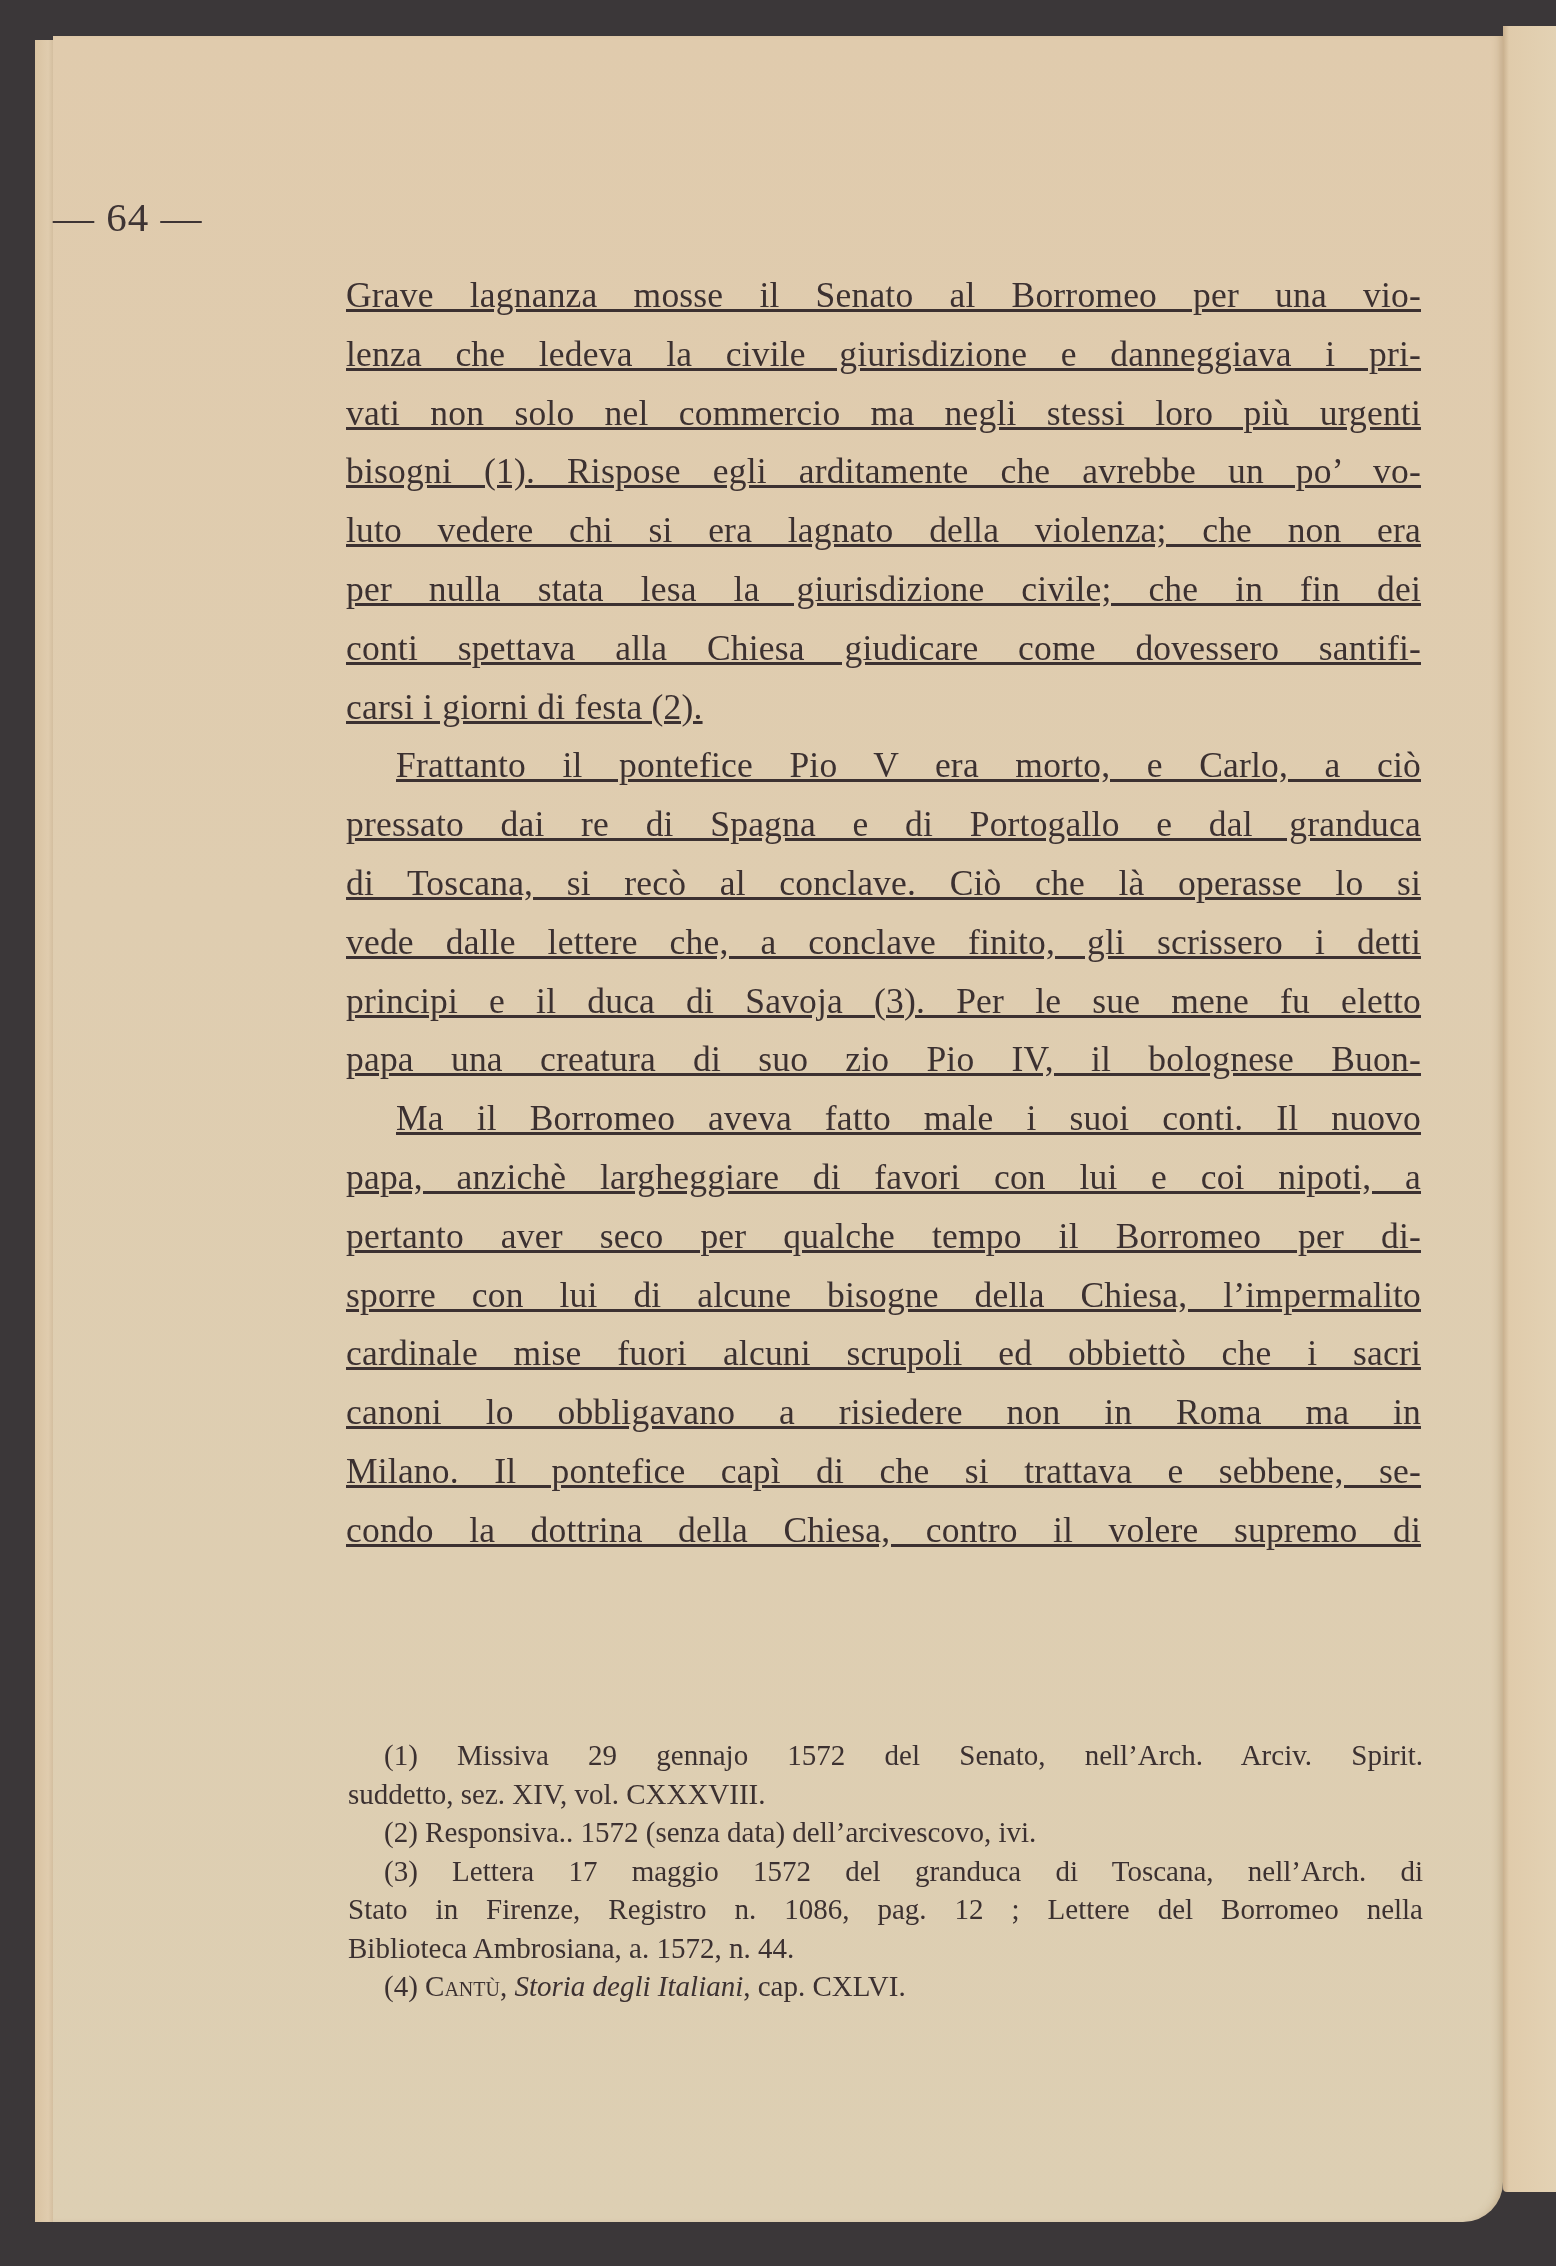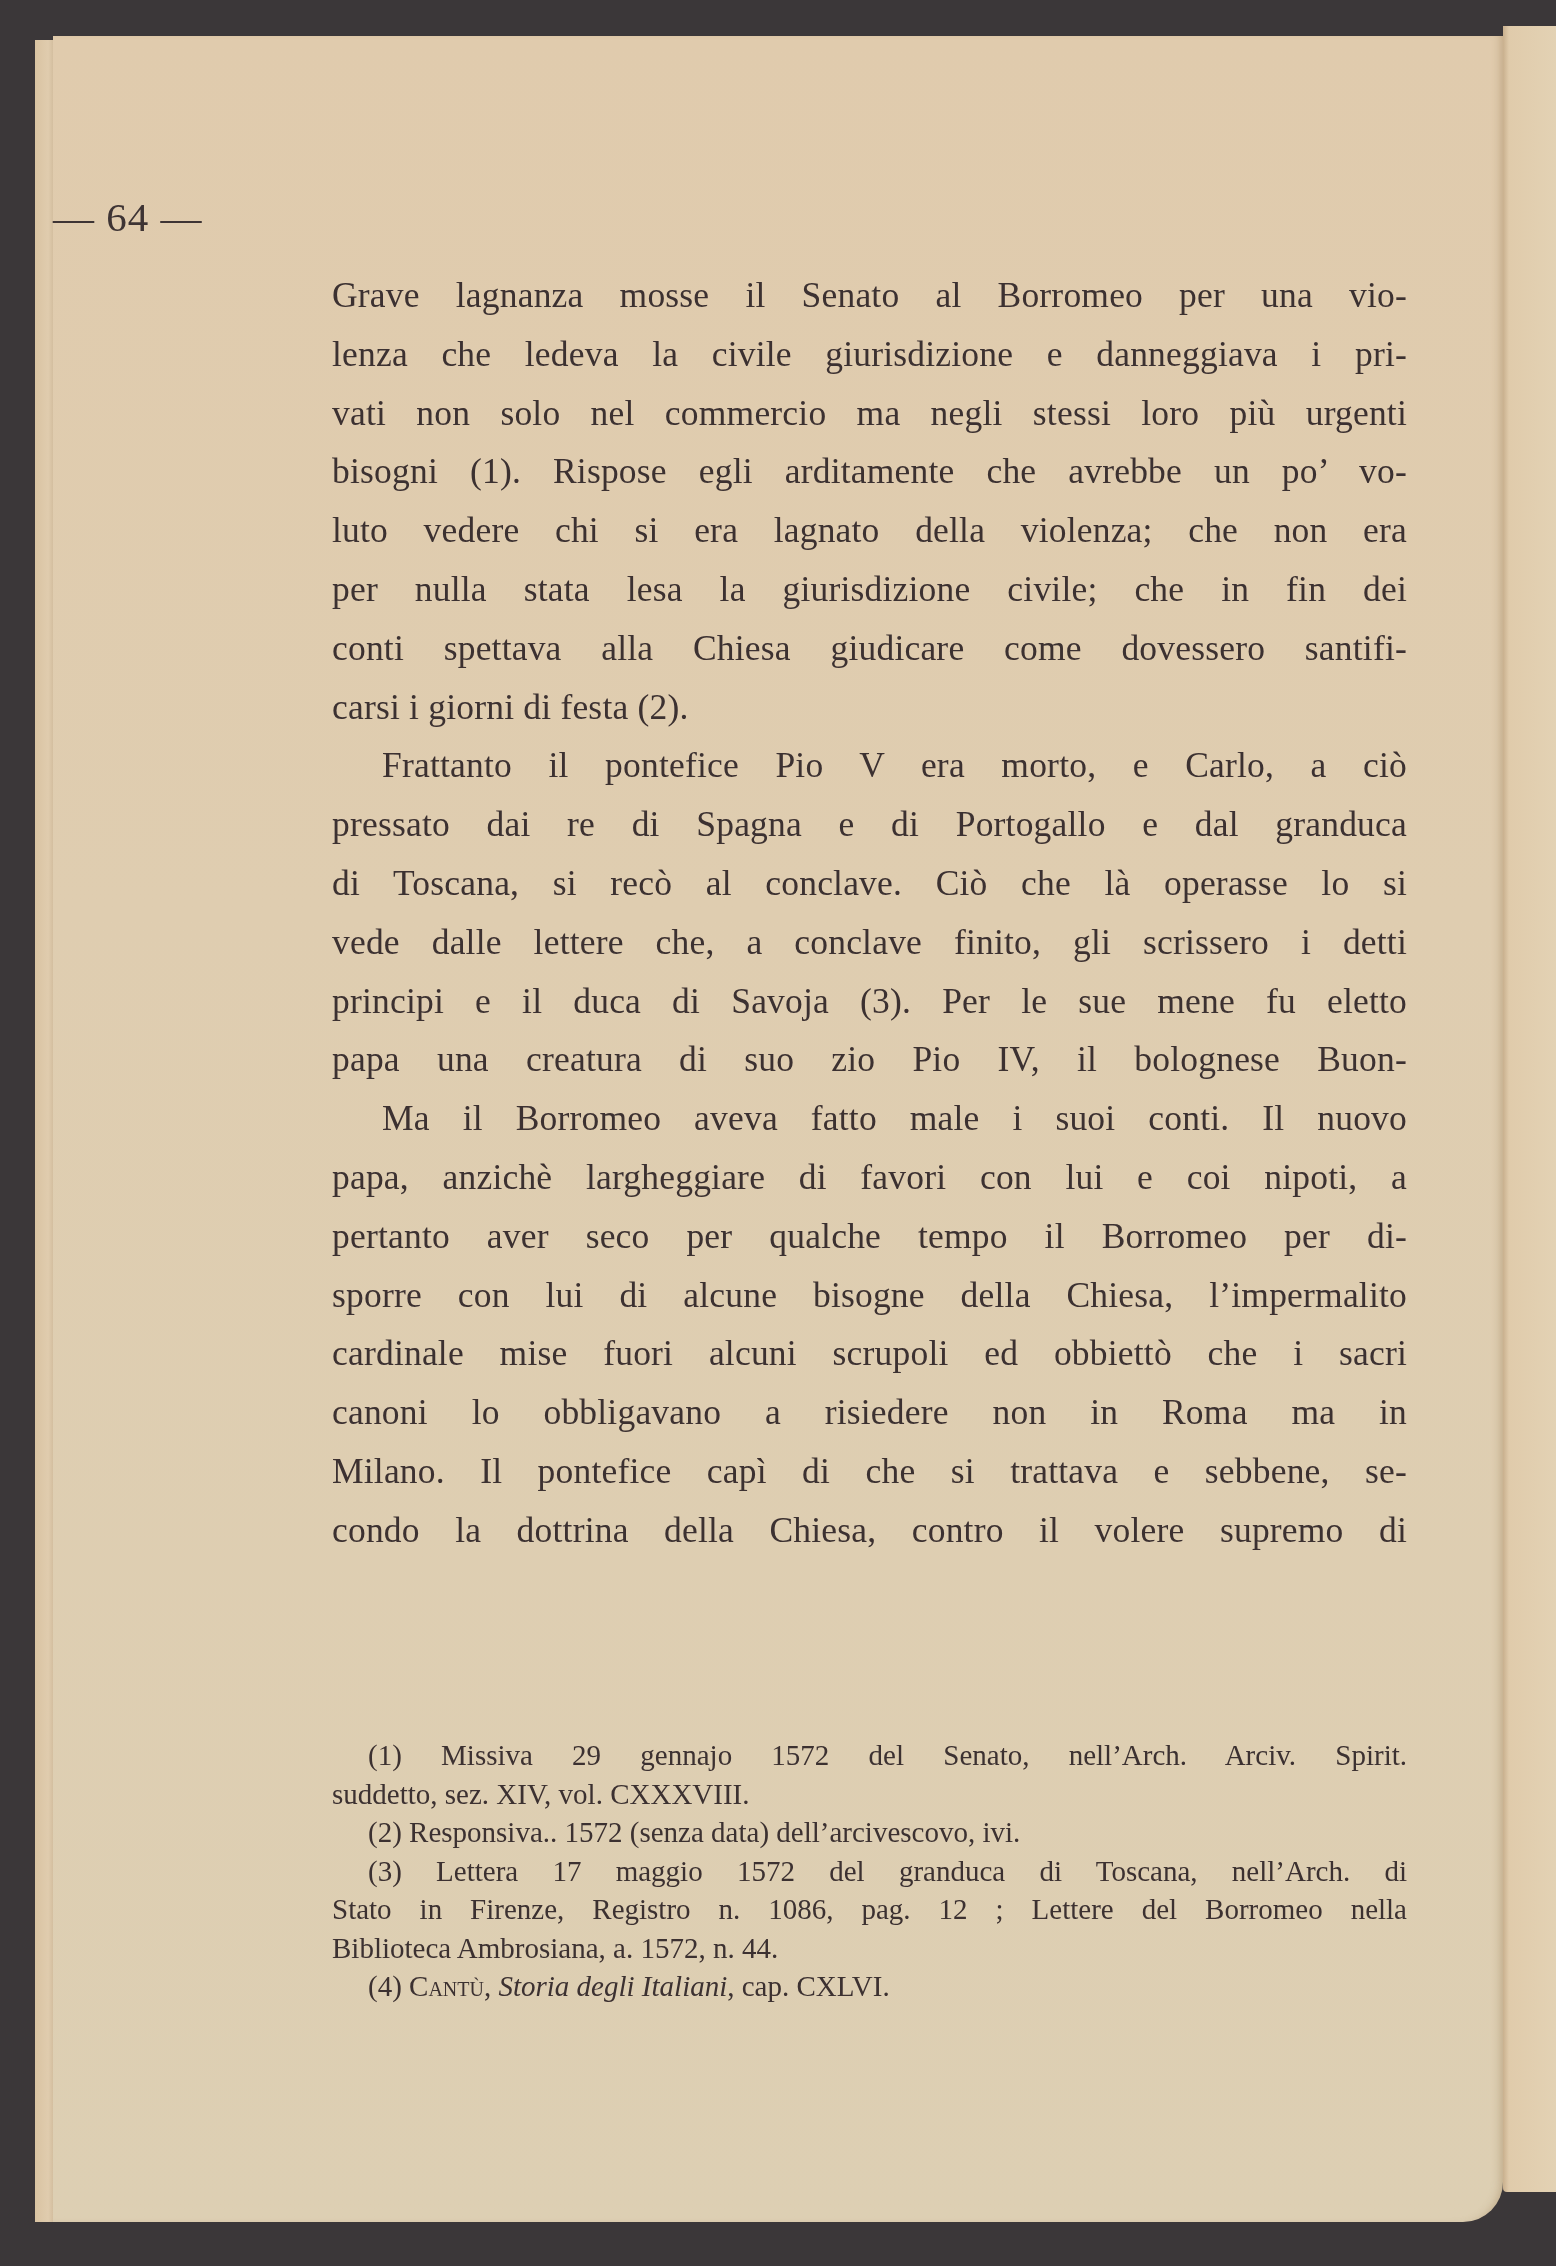--- a/index.html
+++ b/index.html
@@ -46,43 +46,44 @@
       position: absolute;
       left: 0;
       width: 1504px;
       top: 157px;
       font-size: 41px;
       color: #3e3434;
       letter-spacing: 1px;
     }
     .text-block {
       position: absolute;
-      left: 279px;
+      left: 293px;
       top: 230px;
       width: 1075px;
       color: #3c3131;
+      text-decoration: underline;
     }
     .body-line {
       font-size: 35.5px;
       line-height: 58.8px;
       height: 58.8px;
       white-space: nowrap;
       text-align: justify;
       text-align-last: justify;
       letter-spacing: 0.2px;
     }
     .body-line.last {
       text-align-last: left;
     }
     .body-line.indent {
       padding-left: 50px;
     }
     .footnotes {
       position: absolute;
-      left: 279px;
+      left: 295px;
       top: 1700px;
       width: 1075px;
       color: #3c3131;
     }
     .fn-line {
       font-size: 29px;
       line-height: 38.5px;
       height: 38.5px;
       white-space: nowrap;
       text-align: justify;

